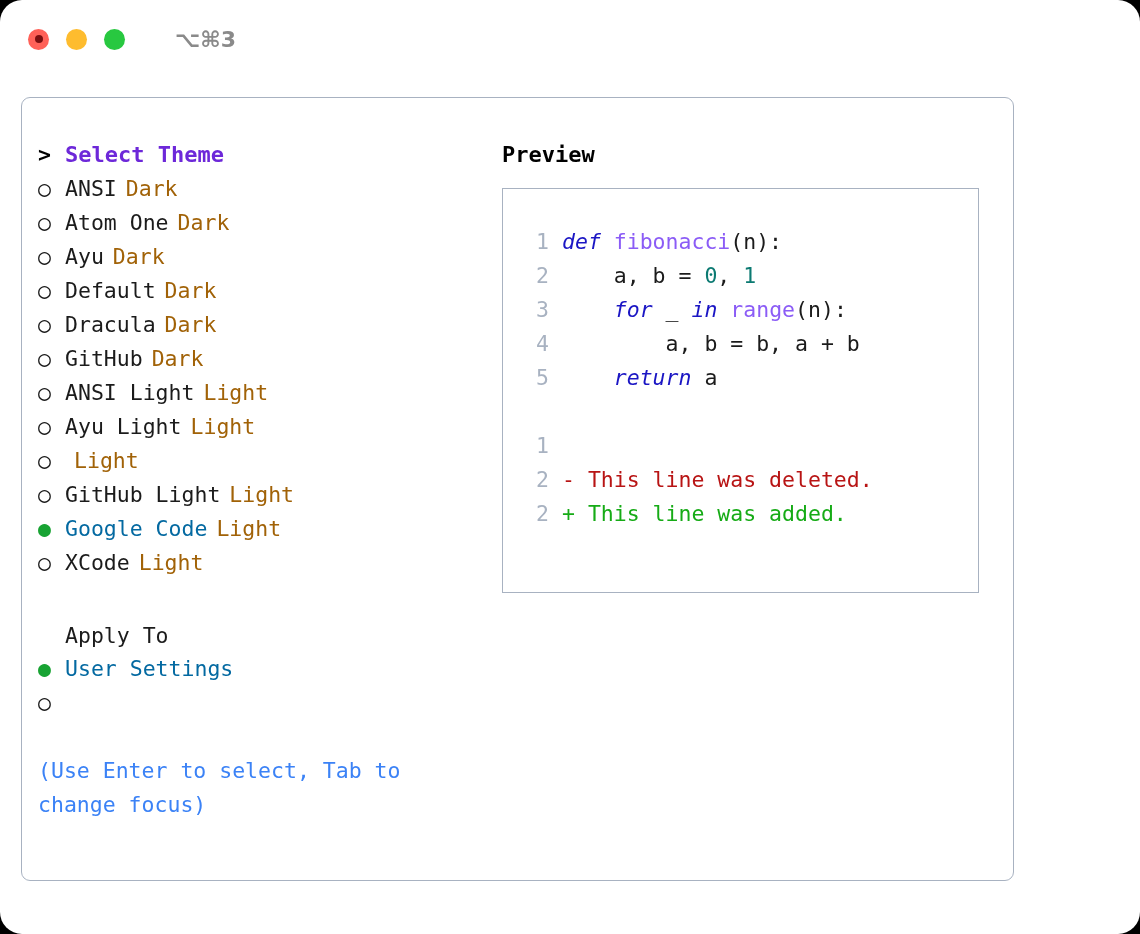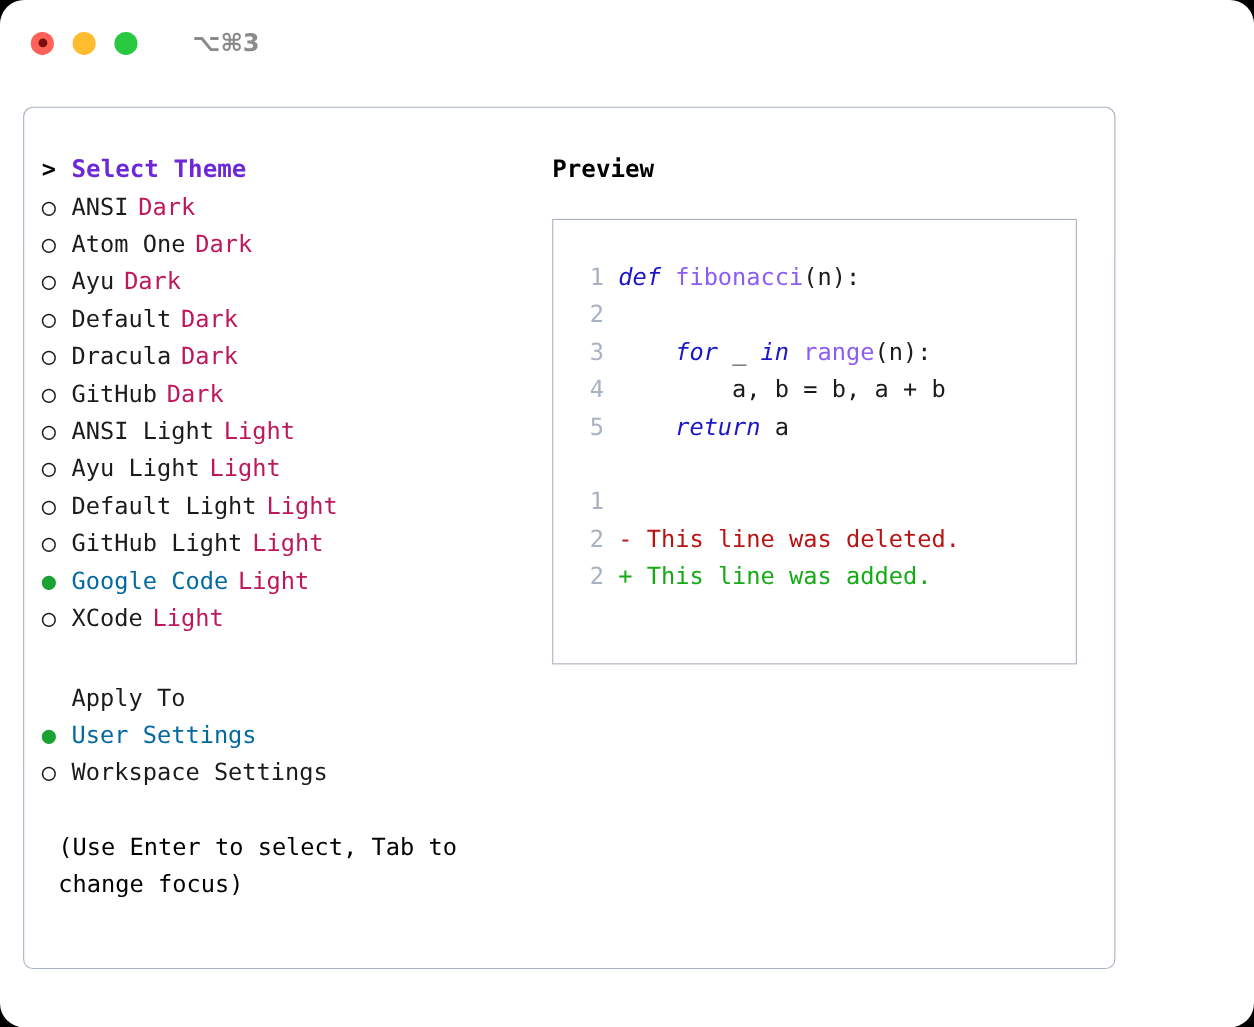--- a/index.html
+++ b/index.html
@@ -107,61 +107,60 @@
   .title-row .label {
     font-weight: bold;
     color: #6d28d9;
     font-size: 22px;
   }
 
   .name { color: #1b1b1b; }
   .name.active { color: #0369a1; }
 
   .variant {
-    color: #be185d;
+    color: #a16207;
     margin-left: 9px;
     text-align: center;
   }
 
   .section-head {
     height: 34px;
     display: flex;
     align-items: center;
     font-size: 21.5px;
     color: #1b1b1b;
     padding-left: 27px;
     text-align: center;
   }
 
   .gap-lg { height: 38px; }
   .gap-md { height: 34px; }
 
   #hint {
     font-size: 21.5px;
-    color: #000000;
+    color: #3b82f6;
     line-height: 34px;
     width: 400px;
     white-space: pre-wrap;
-    margin-left: 15px;
   }
 
   
   #right-col {
     position: absolute;
     left: 480px;
     top: 40px;
     width: 490px;
   }
 
   #preview-title {
     font-size: 22px;
     font-weight: bold;
     color: #000000;
     line-height: 34px;
-    margin-bottom: 27px;
+    margin-bottom: 16px;
   }
 
   #preview-box {
     width: 477px;
     height: 405px;
     border: 1.6px solid #a8b2c1;
     background: #ffffff;
     padding: 36px 0 0 14px;
   }
 
@@ -220,46 +219,46 @@
 
       <div id="theme-list">
           <div class="row"><span class="marker">○</span><span class="name">ANSI</span><span class="variant">Dark</span></div>
           <div class="row"><span class="marker">○</span><span class="name">Atom One</span><span class="variant">Dark</span></div>
           <div class="row"><span class="marker">○</span><span class="name">Ayu</span><span class="variant">Dark</span></div>
           <div class="row"><span class="marker">○</span><span class="name">Default</span><span class="variant">Dark</span></div>
           <div class="row"><span class="marker">○</span><span class="name">Dracula</span><span class="variant">Dark</span></div>
           <div class="row"><span class="marker">○</span><span class="name">GitHub</span><span class="variant">Dark</span></div>
           <div class="row"><span class="marker">○</span><span class="name">ANSI Light</span><span class="variant">Light</span></div>
           <div class="row"><span class="marker">○</span><span class="name">Ayu Light</span><span class="variant">Light</span></div>
-          <div class="row"><span class="marker">○</span><span class="name">Default Light</span><span class="variant">Light</span></div>
+          <div class="row"><span class="marker">○</span><span class="variant">Light</span></div>
           <div class="row"><span class="marker">○</span><span class="name">GitHub Light</span><span class="variant">Light</span></div>
           <div class="row"><span class="marker sel">●</span><span class="name active">Google Code</span><span class="variant">Light</span></div>
           <div class="row"><span class="marker">○</span><span class="name">XCode</span><span class="variant">Light</span></div>
         </div>
 
       <div class="gap-lg"></div>
 
       <div class="section-head">Apply To</div>
 
       <div id="apply-list">
           <div class="row"><span class="marker sel">●</span><span class="name active">User Settings</span></div>
-          <div class="row"><span class="marker">○</span><span class="name">Workspace Settings</span></div>
+          <div class="row"><span class="marker">○</span></div>
         </div>
 
       <div class="gap-md"></div>
 
       <div id="hint">(Use Enter to select, Tab to change focus)</div>
     </div>
 
     <div id="right-col">
       <div id="preview-title">Preview</div>
       <div id="preview-box">
         <div id="code-block">
             <div class="code-line"><span class="gutter">1</span><span class="code-text"><span class="kw">def </span><span class="fn">fibonacci</span><span class="pln">(n):</span></span></div>
-            <div class="code-line"><span class="gutter">2</span></div>
+            <div class="code-line"><span class="gutter">2</span><span class="code-text"><span class="pln">    a, b = </span><span class="num">0</span><span class="pln">, </span><span class="num">1</span></span></div>
             <div class="code-line"><span class="gutter">3</span><span class="code-text"><span class="pln">    </span><span class="kw">for</span><span class="pln"> _ </span><span class="kw">in</span><span class="pln"> </span><span class="fn">range</span><span class="pln">(n):</span></span></div>
             <div class="code-line"><span class="gutter">4</span><span class="code-text"><span class="pln">        a, b = b, a + b</span></span></div>
             <div class="code-line"><span class="gutter">5</span><span class="code-text"><span class="pln">    </span><span class="kw">return</span><span class="pln"> a</span></span></div>
           </div>
         <div class="blank-line"></div>
         <div id="diff-block">
             <div class="code-line"><span class="gutter">1</span></div>
             <div class="code-line"><span class="gutter">2</span><span class="diff-del"><span>-</span><span> This line was deleted.</span></span></div>
             <div class="code-line"><span class="gutter">2</span><span class="diff-add"><span>+</span><span> This line was added.</span></span></div>
           </div>

